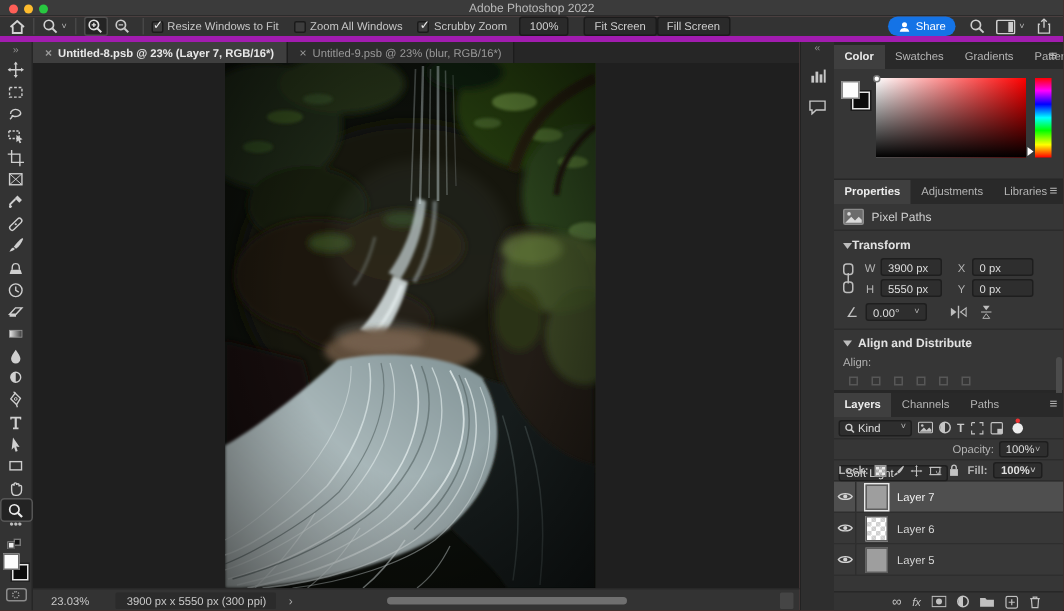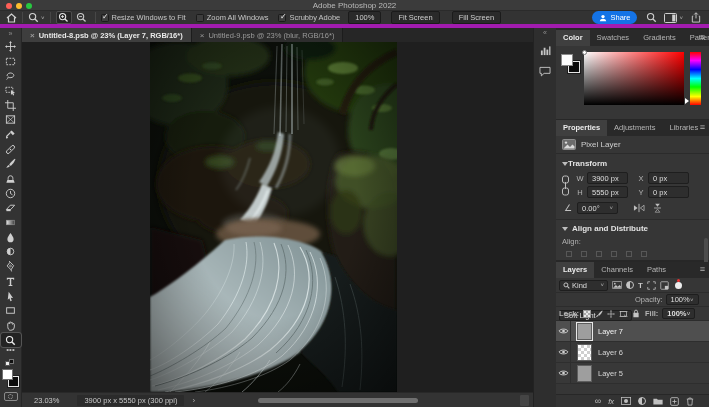--- a/index.html
+++ b/index.html
@@ -190,24 +190,24 @@
           <line x1="3.4" y1="5" x2="6.6" y2="5" stroke="#c9c9c9"></line>
           <line x1="7.6" y1="7.6" x2="10.4" y2="10.4" stroke="#c9c9c9" stroke-width="1.4"></line>
         </svg>
     </span>
     <span class="ob-sep"></span>
     <span class="cb on"></span>
     <span class="cb-label">Resize Windows to Fit</span>
     <span class="cb" style="margin-left:10px"></span>
     <span class="cb-label">Zoom All Windows</span>
     <span class="cb on" style="margin-left:10px"></span>
-    <span class="cb-label">Scrubby Adobe</span>
+    <span class="cb-label">Scrubby Zoom</span>
     <button class="ob-btn" style="margin-left:8px">100%</button>
     <button class="ob-btn" style="margin-left:10px">Fit Screen</button>
-    <button class="ob-btn" style="margin-left:12px">Fill Screen</button>
+    <button class="ob-btn" style="margin-left:0">Fill Screen</button>
     <span style="margin-left:auto"></span>
     <span class="share-pill">
       <svg width="8" height="8" viewBox="0 0 10 10">
           <circle cx="5" cy="3.2" r="2.1" fill="#fff"></circle>
           <path d="M1,9 C1.5,6.6 3,5.8 5,5.8 C7,5.8 8.5,6.6 9,9 Z" fill="#fff"></path>
         </svg>
       <span>Share</span>
     </span>
     <span style="margin-left:9px">
       <svg width="11" height="11" viewBox="0 0 12 12">
@@ -559,21 +559,21 @@
         <span class="p-tab">Adjustments</span>
         <span class="p-tab">Libraries</span>
         <span class="p-menu">≡</span>
       </div>
       <div class="pixel-row">
         <svg width="14" height="11" viewBox="0 0 14 11">
             <rect x=".5" y=".5" width="13" height="10" rx="1" fill="#6c6c6c" stroke="#8c8c8c"></rect>
             <circle cx="4" cy="3.6" r="1.2" fill="#dadada"></circle>
             <path d="M1.5,9.5 L5.5,5.5 L8,8 L10.5,5.5 L12.5,7.5 V9.5 Z" fill="#dadada"></path>
           </svg>
-        <span>Pixel Layer</span>
+        <span>Pixel Paths</span>
       </div>
       <div class="tf-head">
         <span class="tri-down"></span>
         <span>Transform</span>
       </div>
       <div class="t-grid">
         <span class="chain">
           <svg width="9" height="24" viewBox="0 0 9 24">
               <rect x="1.5" y="2" width="6" height="7" rx="2" fill="none" stroke="#bdbdbd"></rect>
               <rect x="1.5" y="14" width="6" height="7" rx="2" fill="none" stroke="#bdbdbd"></rect>

